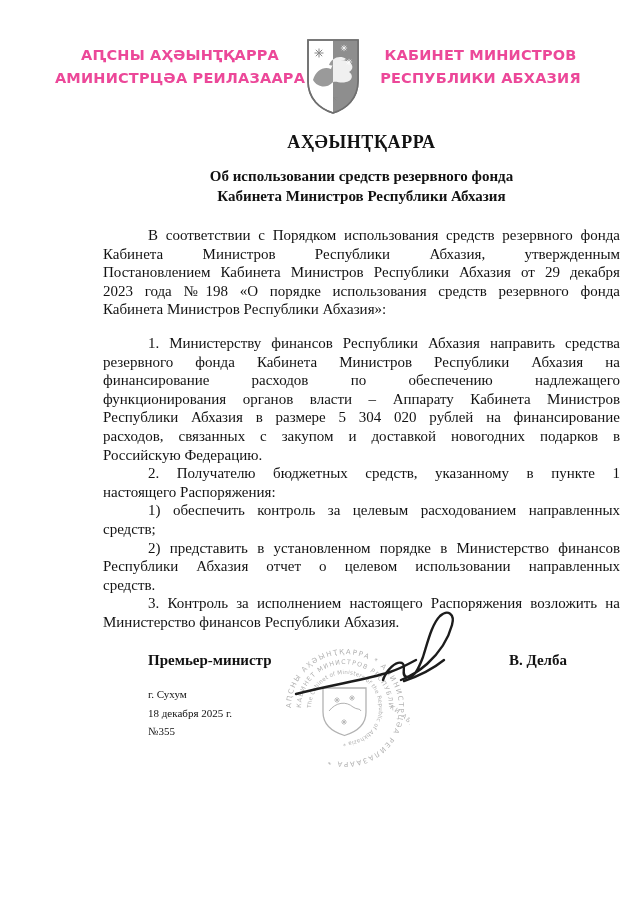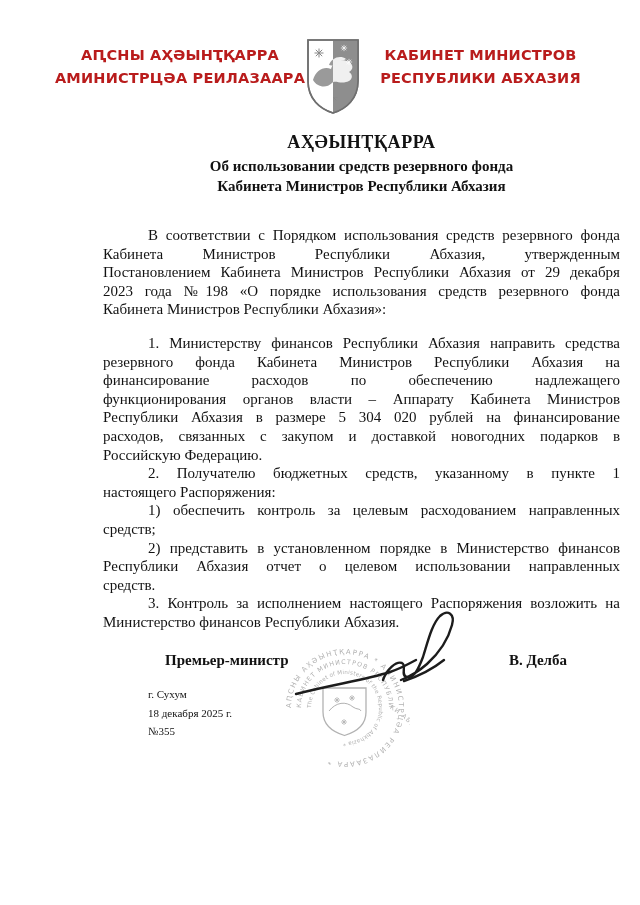--- a/index.html
+++ b/index.html
@@ -7,48 +7,48 @@
   .page {
     position:relative; width:640px; height:905px; margin:0 auto;
     background:#ffffff; color:#121212; overflow:hidden;
     font-family:"Liberation Serif", serif;
   }
   
   .hdr-block {
     position:absolute; top:44px; text-align:center;
     font-family:"DejaVu Sans","Liberation Sans",sans-serif;
     font-weight:bold; font-size:14.5px; line-height:23px;
-    letter-spacing:0.2px; white-space:nowrap; color:#b91c1c;
+    letter-spacing:0.2px; white-space:nowrap; color:#ec4899;
   }
   .hdr-left  { left:40px;  width:280px; }
   .hdr-right { left:358px; width:245px; }
   .emblem { position:absolute; left:304px; top:37px; width:58px; height:78px; }
   
   .doc-title {
     position:absolute; left:103px; top:132px; width:517px;
     text-align:center; font-weight:bold; font-size:18px; letter-spacing:0.6px;
   }
   .doc-subtitle {
-    position:absolute; left:103px; top:157px; width:517px;
+    position:absolute; left:103px; top:167px; width:517px;
     text-align:center; font-weight:bold; font-size:15px; line-height:19.5px;
   }
   
   .doc-body {
     position:absolute; left:103px; top:226px; width:517px;
     font-size:15px; line-height:18.6px;
   }
   .para.gap { margin-top:15px; }
   .para .line.just { text-align:justify; text-align-last:justify; }
   .para .line.ind  { text-indent:45px; }
   
   .sig-row {
     position:absolute; left:103px; top:652px; width:517px;
     font-weight:bold; font-size:15px;
   }
-  .sig-pos  { margin-left:62px; }
+  .sig-pos  { margin-left:45px; }
   .sig-name { float:right; margin-right:53px; }
   .doc-footer { position:absolute; left:148px; top:688px; font-size:11px; }
   .doc-footer div { margin-bottom:6.5px; }
   .stamp { position:absolute; left:280px; top:641px; width:130px; height:130px; }
   .signature-svg { position:absolute; left:270px; top:600px; width:210px; height:110px; }
 </style>
 </head>
 <body>
 
 <div class="page">

